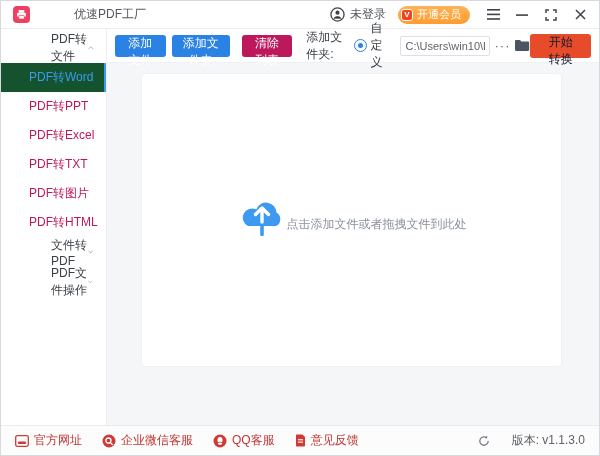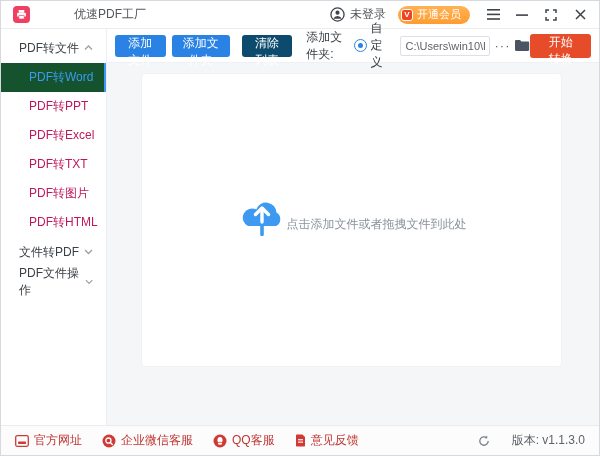--- a/index.html
+++ b/index.html
@@ -31,51 +31,51 @@
     justify-content:center; cursor:pointer; }
 
   
   .bodyrow { flex:1; display:flex; min-height:0; }
 
   
   .sidebar { width:106px; flex:0 0 106px; background:#fff;
     border-right:1px solid #eceef1; padding-top:4px; }
   .group-header { height:30px; display:flex; align-items:center;
     justify-content:space-between; padding:0 13px 0 18px; font-size:12px;
-    color:#3b4046; cursor:pointer; }
+    color:#3b4046; cursor:pointer;margin-left:32px; }
   .side-item { height:29px; line-height:29px; padding-left:28px; font-size:12px;
     color:#be185d; cursor:pointer; }
   .side-item.active { background:#14532d; color:#3d9af0;
     border-right:2px solid #3d9af0; }
 
   
   .main { flex:1; display:flex; flex-direction:column; background:#f5f6f8; min-width:0; }
   .toolbar { height:34px; flex:0 0 34px; background:#fff; display:flex;
     align-items:center; padding:0 8px 0 8px; border-bottom:1px solid #eef0f3; }
   .btn { height:22px; border:none; border-radius:3px; color:#fff; font-size:12px;
     padding:0 10px; cursor:pointer; font-family:Liberation Sans, sans-serif; }
   .btn-blue { background:#2a82e4; }
-  .btn-orange { background:#0c4a6e; }
+  .btn-orange { background:#be185d; }
   .tb-gap6 { margin-left:6px; }
   .tb-gap12 { margin-left:12px; }
   .out-label { font-size:12px; color:#3b4046; margin-left:14px; }
   .radio { width:13px; height:13px; border-radius:50%; border:1px solid #2a82e4;
     margin-left:7px; position:relative; cursor:pointer; background:#fff; flex:0 0 13px; }
   .radio::after { content:""; position:absolute; left:3px; top:3px; width:5px;
     height:5px; border-radius:50%; background:#2a82e4; }
   .radio-label { font-size:12px; color:#3b4046; margin-left:4px; }
   .path-input { width:90px; height:20px; border:1px solid #dcdfe6; border-radius:2px;
     font-size:11px; color:#606266; padding:0 4px; margin-left:7px;
     font-family:inherit; background:#fff; }
   .dots-btn { border:none; background:none; color:#606266; font-size:13px;
     letter-spacing:1px; margin-left:4px; cursor:pointer; }
   .folder-btn { border:none; background:none; margin-left:4px; cursor:pointer;
     display:flex; align-items:center; }
   .btn-start { height:24px; background:#e74c2a; border:none; border-radius:3px;
-    color:#ffffff; font-size:12px; padding:0 15px; margin-left:auto; cursor:pointer;
+    color:#0f172a; font-size:12px; padding:0 15px; margin-left:auto; cursor:pointer;
     font-family:Liberation Sans, sans-serif; }
 
   
   .content { flex:1; padding:10px 37px 0 34px; }
   .drop-panel { height:294px; background:#fff; border:1px solid #f0f1f4;
     border-radius:4px; display:flex; align-items:center;
     justify-content:center; cursor:pointer; }
   .drop-hint { font-size:12px; color:#8b929b; margin-top:8px; }
 
   

